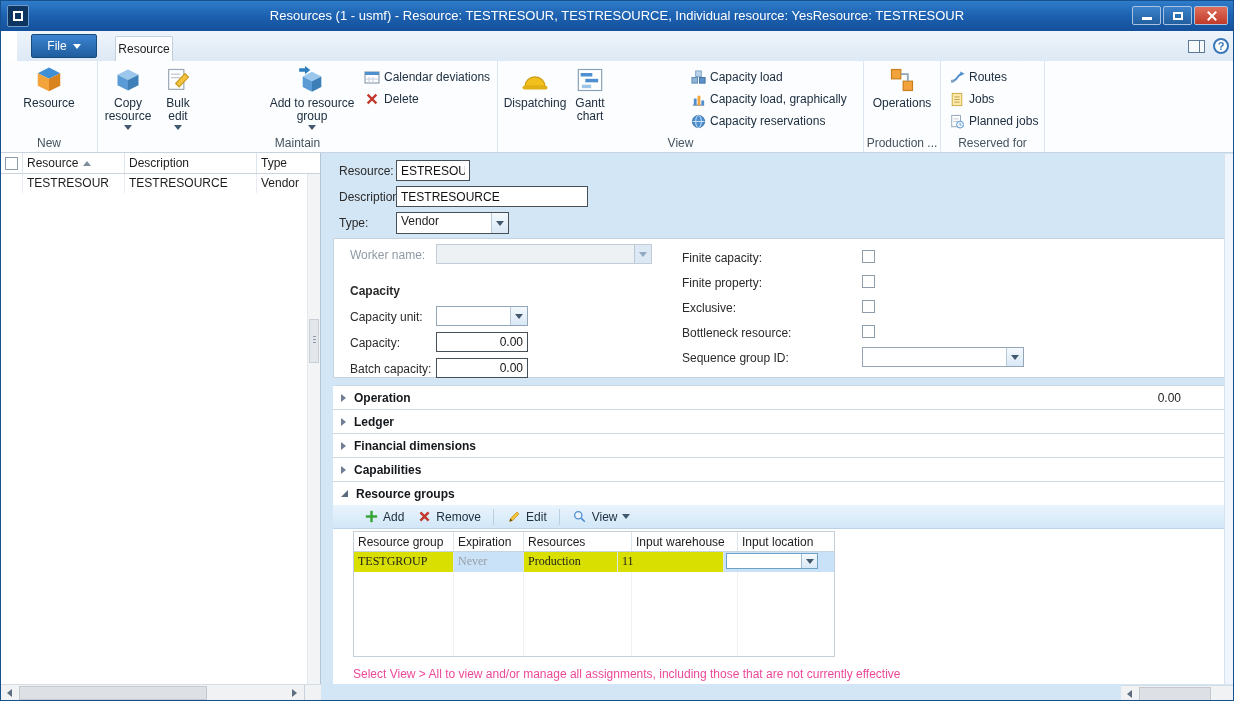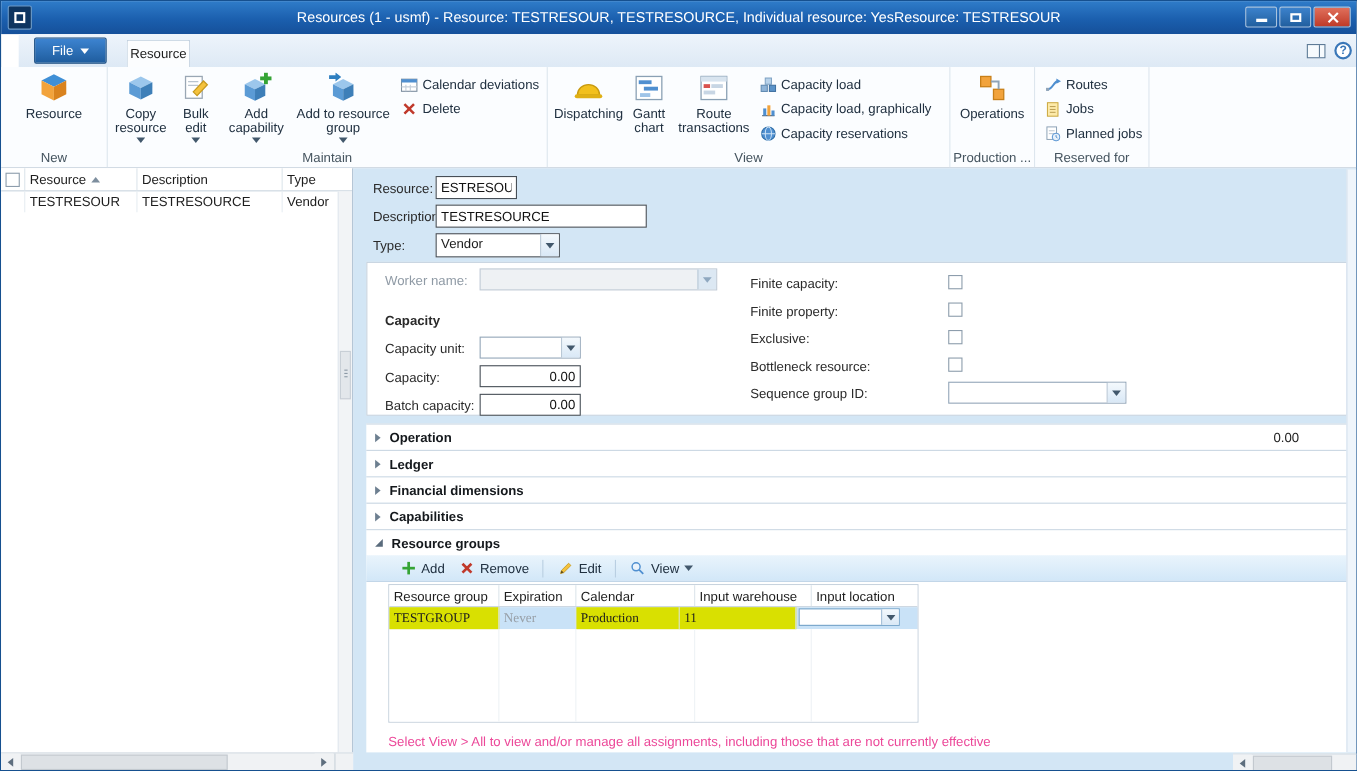--- a/index.html
+++ b/index.html
@@ -200,33 +200,20 @@
           <svg width="28" height="28" viewBox="0 0 24 24">
               <rect x="4" y="3" width="13" height="17" fill="#ffffff" stroke="#9aa7b4"></rect>
               <line x1="6" y1="7" x2="14" y2="7" stroke="#b9c4cf"></line>
               <line x1="6" y1="10" x2="14" y2="10" stroke="#b9c4cf"></line>
               <polygon points="10,15 18,6.5 21,9.5 13,18" fill="#f5c23c" stroke="#c79a20"></polygon>
             </svg>
         </span>
         <span>Bulk edit</span>
         <div class="caret-down"></div>
       </div>
-      <div class="bigbtn" style="left:104px; top:4px; width:62px;">
-        <span class="icon-lg">
-          <svg width="28" height="28" viewBox="0 0 24 24">
-              <polygon points="11,5 19,9 11,13 3,9" fill="#9cc7ec"></polygon>
-              <polygon points="3,9 11,13 11,22 3,18" fill="#5b9bd5"></polygon>
-              <polygon points="11,13 19,9 19,18 11,22" fill="#3e7fb8"></polygon>
-              <rect x="18" y="0" width="3" height="9" fill="#35a435"></rect>
-              <rect x="15" y="3" width="9" height="3" fill="#35a435"></rect>
-            </svg>
-        </span>
-        <span>Add capability</span>
-        <div class="caret-down"></div>
-      </div>
       <div class="bigbtn" style="left:168px; top:4px; width:92px;">
         <span class="icon-lg">
           <svg width="28" height="28" viewBox="0 0 24 24">
               <polygon points="12,5 20,9 12,13 4,9" fill="#9cc7ec"></polygon>
               <polygon points="4,9 12,13 12,22 4,18" fill="#5b9bd5"></polygon>
               <polygon points="12,13 20,9 20,18 12,22" fill="#3e7fb8"></polygon>
               <path d="M1 2 L6 2 L6 0 L10.5 3.5 L6 7 L6 5 L1 5 Z" fill="#2e7fc0"></path>
             </svg>
         </span>
         <span>Add to resource group</span>
@@ -268,32 +255,20 @@
       <div class="bigbtn" style="left:68px; top:4px; width:48px;">
         <span class="icon-lg">
           <svg width="28" height="28" viewBox="0 0 24 24">
               <rect x="2" y="3" width="20" height="18" fill="#fff" stroke="#8aa0b4"></rect>
               <rect x="4" y="6" width="10" height="3" fill="#4f8fd0"></rect>
               <rect x="8" y="11" width="11" height="3" fill="#4f8fd0"></rect>
               <rect x="5" y="16" width="8" height="3" fill="#9ec4e8"></rect>
             </svg>
         </span>
         <span>Gantt chart</span>
-      </div>
-      <div class="bigbtn" style="left:118px; top:4px; width:66px;">
-        <span class="icon-lg">
-          <svg width="28" height="28" viewBox="0 0 24 24">
-              <rect x="2" y="3" width="20" height="18" fill="#fff" stroke="#8aa0b4"></rect>
-              <rect x="2" y="3" width="20" height="4" fill="#d8e4ef"></rect>
-              <rect x="4" y="9" width="5" height="3" fill="#d9534f"></rect>
-              <rect x="10" y="9" width="9" height="3" fill="#c8d6e4"></rect>
-              <rect x="4" y="14" width="9" height="3" fill="#c8d6e4"></rect>
-            </svg>
-        </span>
-        <span>Route transactions</span>
       </div>
       <div class="smbtn" style="left:192px; top:8px;">
         <span class="icon-sm">
           <svg width="15" height="15" viewBox="0 0 16 16">
               <rect x="5" y="1" width="6" height="6" fill="#b8d2ea" stroke="#7fa3c4"></rect>
               <rect x="1" y="8" width="6" height="6" fill="#8fb4d8" stroke="#5e88b0"></rect>
               <rect x="9" y="8" width="6" height="6" fill="#5b93c9" stroke="#3e6f9f"></rect>
             </svg>
         </span>
         <span>Capacity load</span>
@@ -531,21 +506,21 @@
         </span>
         <span>View</span>
         <div class="caret-down"></div>
       </div>
     </div>
 
     <div class="rg-gridwrap">
       <div class="rg-gh">
         <div class="c" style="width:100px;">Resource group</div>
         <div class="c" style="width:70px;">Expiration</div>
-        <div class="c" style="width:108px;">Calendar</div>
+        <div class="c" style="width:108px;">Resources</div>
         <div class="c" style="width:106px;">Input warehouse</div>
         <div class="c" style="width:96px; border-right:none;">Input location</div>
       </div>
       <div class="rg-gr sel">
         <div class="c hl" style="width:100px;">TESTGROUP</div>
         <div class="c muted" style="width:70px;">Never</div>
         <div class="c hl" style="width:94px;">Production</div>
         <div class="c hl" style="width:106px;">11</div>
         <div class="c" style="width:96px; border-right:none; padding:1px 2px;">
           <div class="cell-combo">

